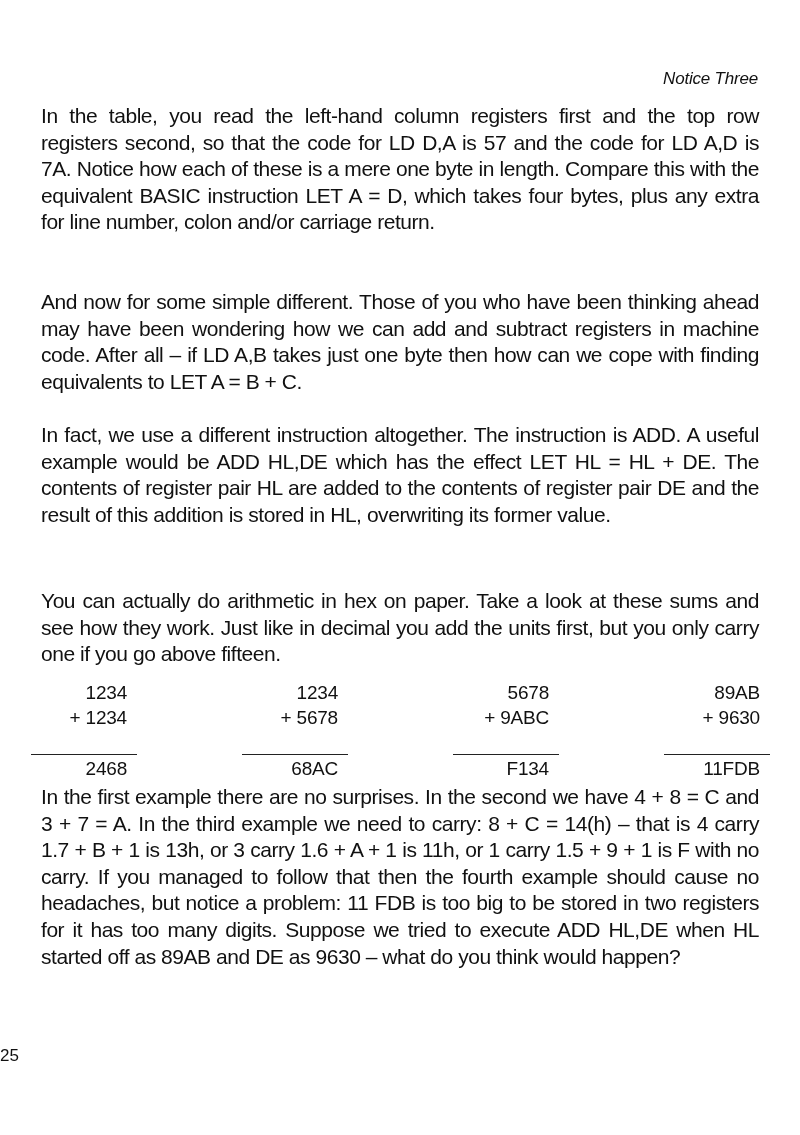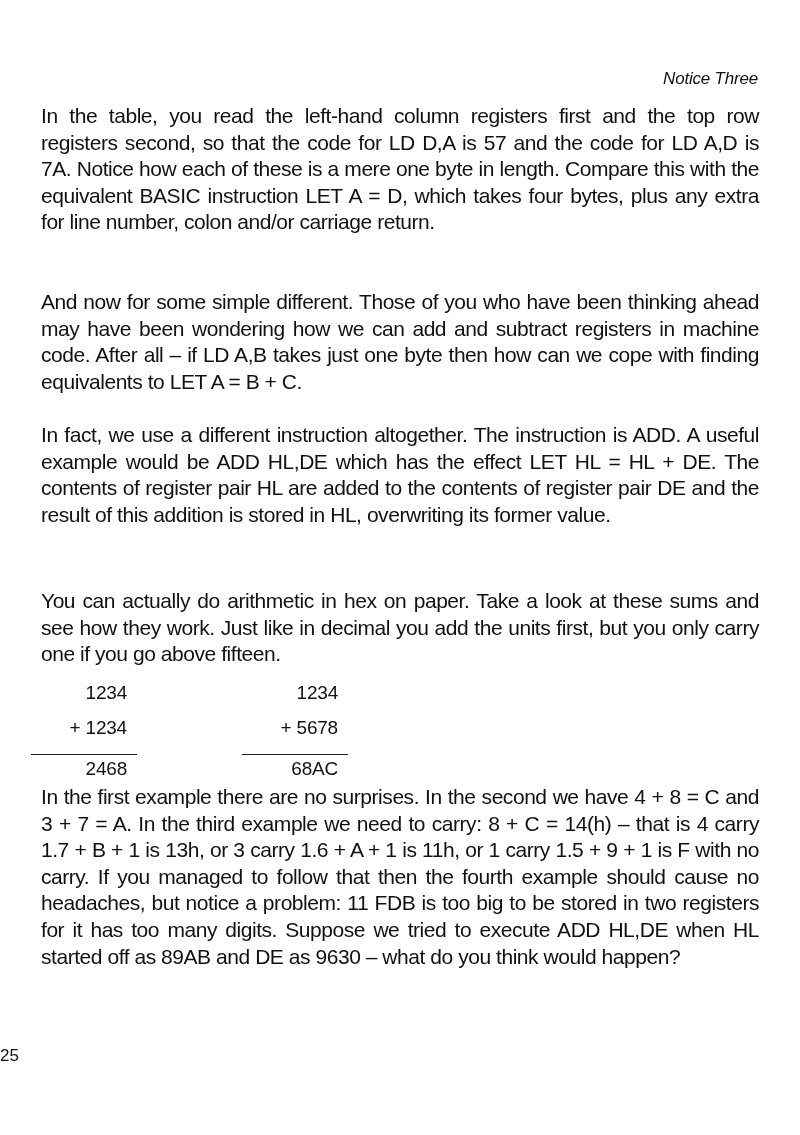--- a/index.html
+++ b/index.html
@@ -54,21 +54,21 @@
     }
     .sum .line {
       position: absolute;
       right: 0;
       text-align: right;
       font-size: 19px;
       letter-spacing: -0.2px;
       white-space: nowrap;
     }
     .sum .a { top: 0; right: 10px; }
-    .sum .b { top: 35px; right: 10px; }
+    .sum .b { top: 25px; right: 10px; }
     .sum .rule {
       position: absolute;
       top: 72px;
       left: 0;
       width: 106px;
       height: 0;
       border-top: 1px solid #222;
     }
     .sum .r { top: 76px; right: 10px; text-align: right; }
     #sum1 { left: 31px; }
@@ -102,17 +102,29 @@
     <div class="line b">+ 1234</div>
     <div class="rule"></div>
     <div class="line r">2468</div>
   </div>
   <div class="sum" id="sum2">
     <div class="line a">1234</div>
     <div class="line b">+ 5678</div>
     <div class="rule"></div>
     <div class="line r">68AC</div>
   </div>
+  <div class="sum" id="sum3">
+    <div class="line a">5678</div>
+    <div class="line b">+ 9ABC</div>
+    <div class="rule"></div>
+    <div class="line r">F134</div>
+  </div>
+  <div class="sum" id="sum4">
+    <div class="line a">89AB</div>
+    <div class="line b">+ 9630</div>
+    <div class="rule"></div>
+    <div class="line r">11FDB</div>
+  </div>
 </div>
 
 <p class="para last-left" id="p5">In the first example there are no surprises. In the second we have 4 + 8 = C and 3 + 7 = A. In the third example we need to carry: 8 + C = 14(h) – that is 4 carry 1.7 + B + 1 is 13h, or 3 carry 1.6 + A + 1 is 11h, or 1 carry 1.5 + 9 + 1 is F with no carry. If you managed to follow that then the fourth example should cause no headaches, but notice a problem: 11 FDB is too big to be stored in two registers for it has too many digits. Suppose we tried to execute ADD HL,DE when HL started off as 89AB and DE as 9630 – what do you think would happen?</p>
 
 <div class="page-number">25</div>
 
 </body></html>

